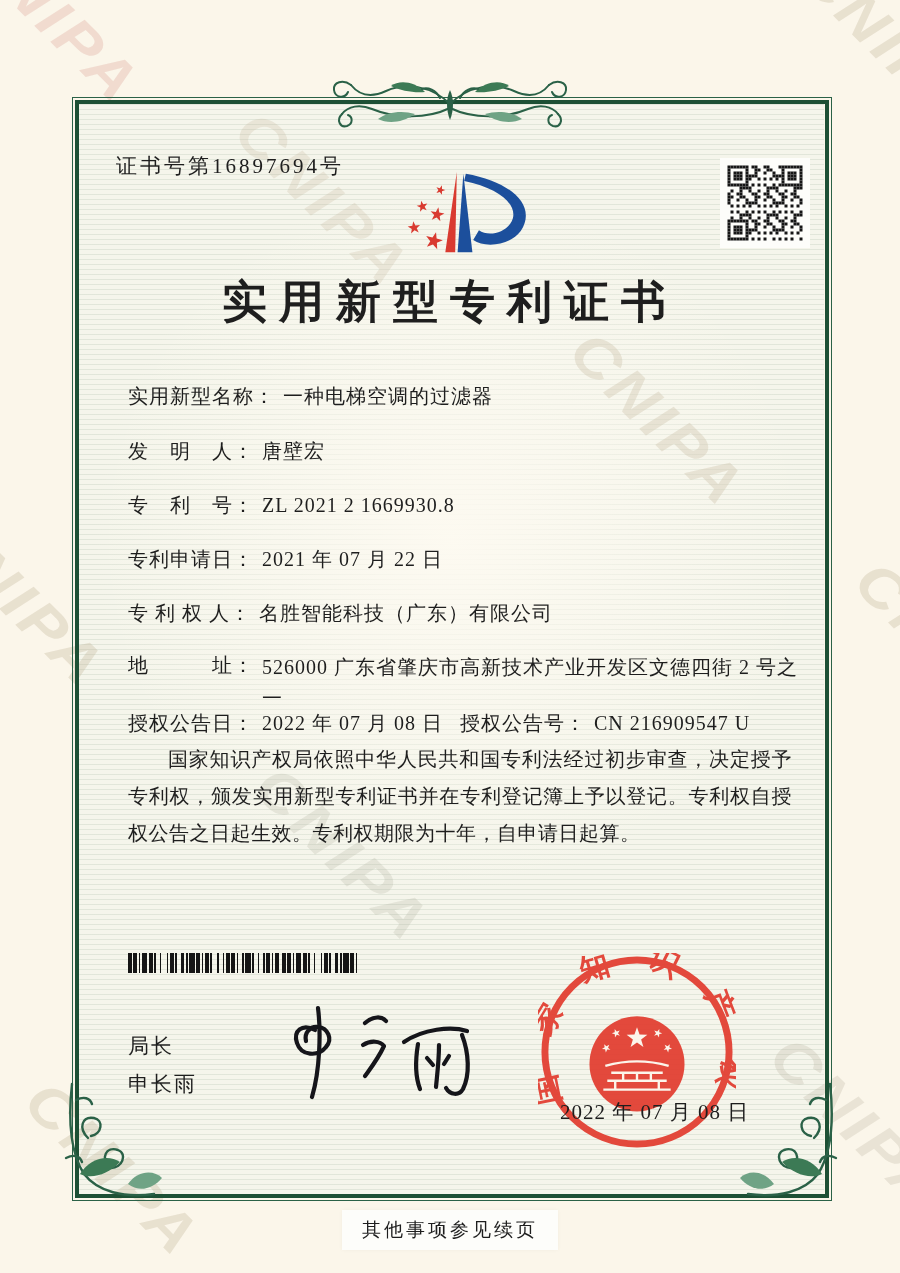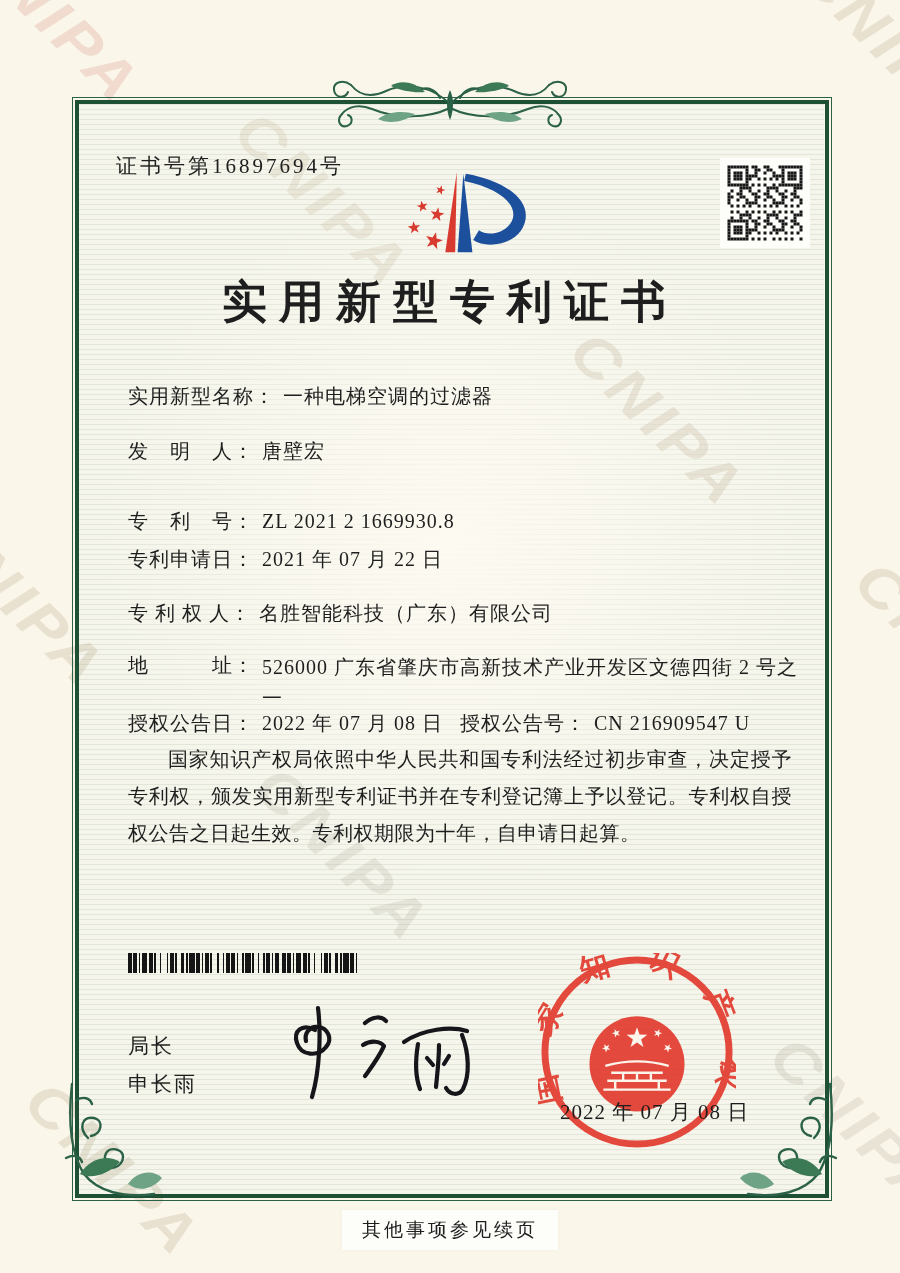--- a/index.html
+++ b/index.html
@@ -415,21 +415,21 @@
   </svg>
 
   <div class="abs title">实用新型专利证书</div>
 
   <div class="abs row" style="top:383px">
     <span>实用新型名称：</span><span class="val">一种电梯空调的过滤器</span>
   </div>
   <div class="abs row" style="top:438px">
     <span>发　明　人：</span><span class="val">唐壁宏</span>
   </div>
-  <div class="abs row" style="top:508px">
+  <div class="abs row" style="top:492px">
     <span>专　利　号：</span><span class="val">ZL 2021 2 1669930.8</span>
   </div>
   <div class="abs row" style="top:546px">
     <span>专利申请日：</span><span class="val">2021 年 07 月 22 日</span>
   </div>
   <div class="abs row" style="top:600px">
     <span>专 利 权 人：</span><span class="val">名胜智能科技（广东）有限公司</span>
   </div>
   <div class="abs row" style="top:652px">
     <span style="vertical-align:top">地　　　址：</span><span class="addr-val">526000 广东省肇庆市高新技术产业开发区文德四街 2 号之一</span>

